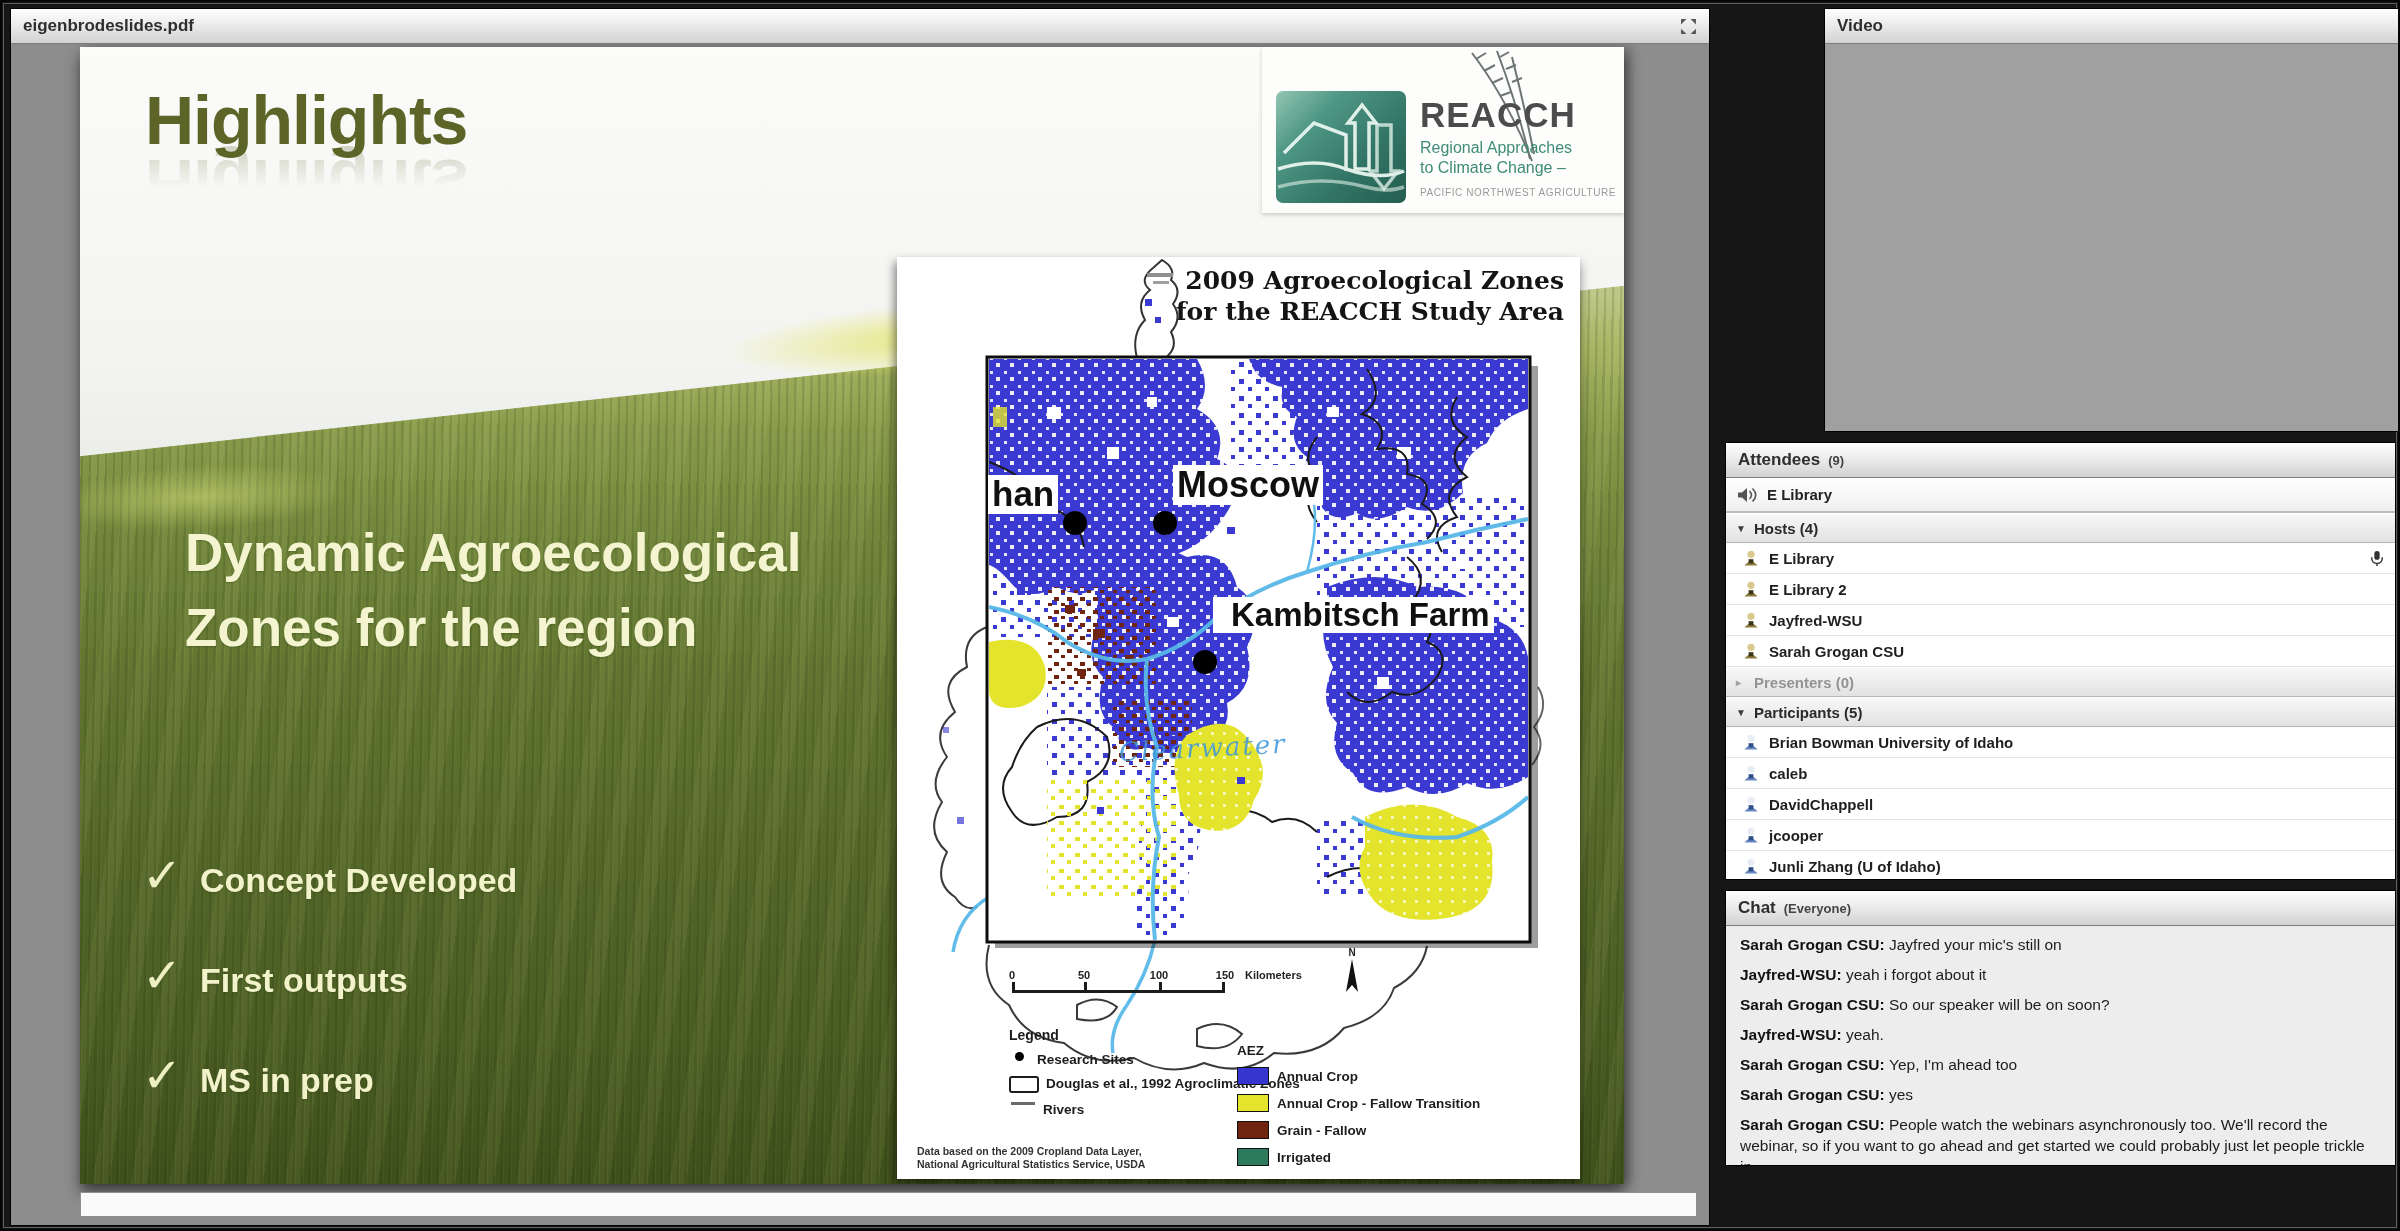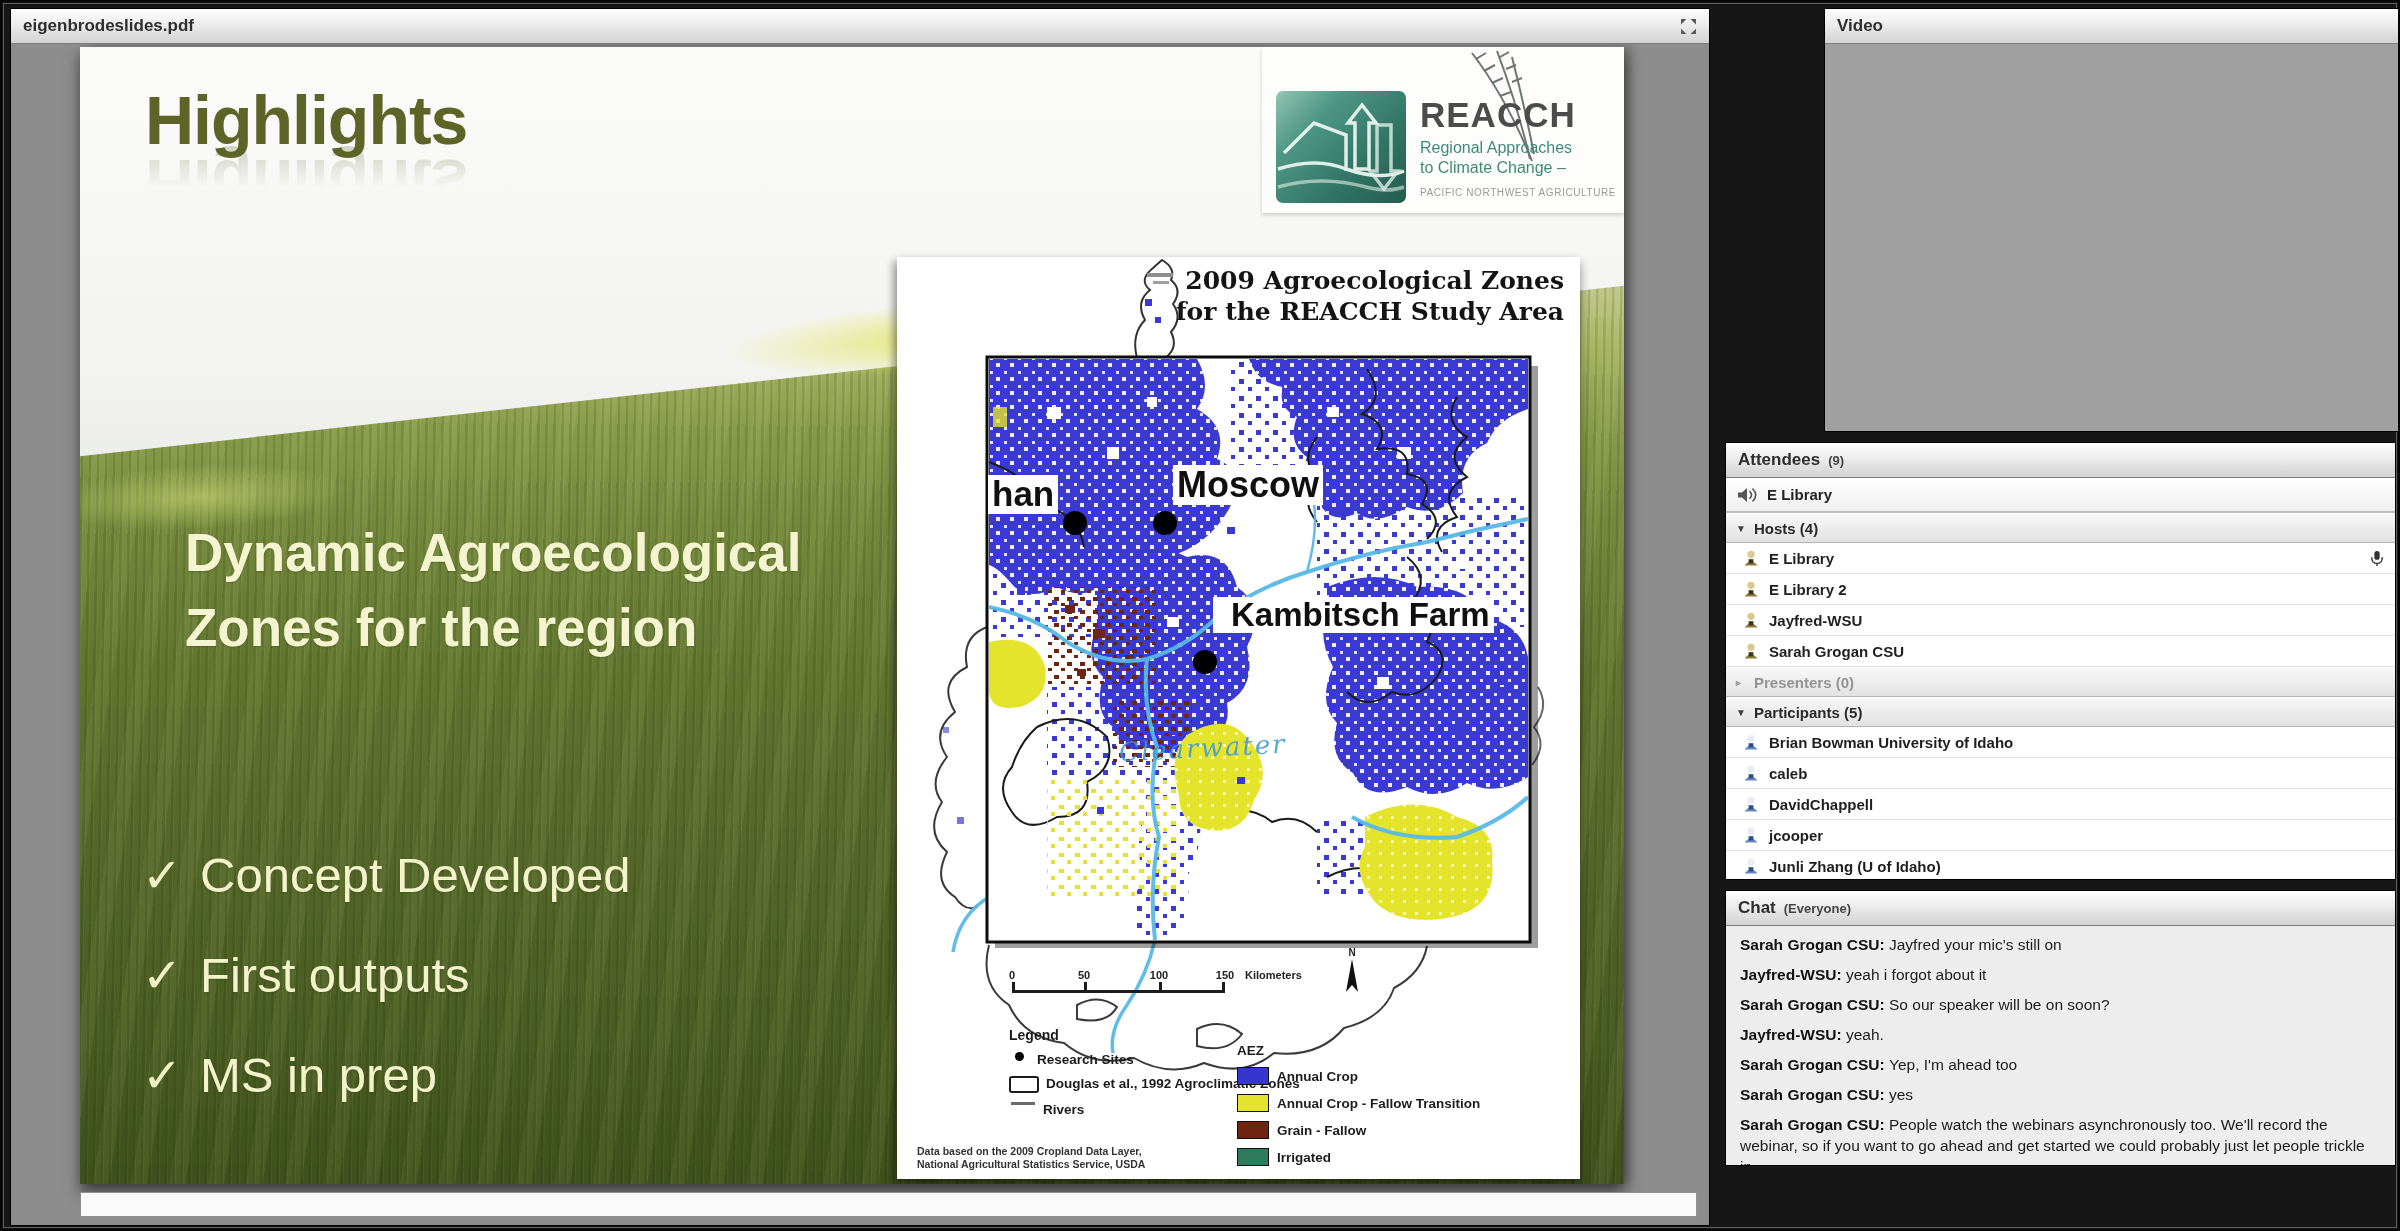--- a/index.html
+++ b/index.html
@@ -49,21 +49,21 @@
   .logo-t2{position:absolute;left:158px;top:112px;font-size:16px;color:#3f8b77;}
   .logo-t3{position:absolute;left:158px;top:140px;font-size:10px;color:#9a9a9a;letter-spacing:.6px;}
   .wheat{position:absolute;left:150px;top:2px;}
 
   .heading{position:absolute;left:105px;top:468px;width:680px;font-size:53px;font-weight:bold;
       color:#f4f4d0;line-height:1.42;text-shadow:0 1px 2px rgba(40,60,10,.35);}
   .checklist{position:absolute;left:62px;top:800px;}
   .chk-row{display:flex;align-items:baseline;margin-top:44px;}
   .chk-row:first-child{margin-top:0;}
   .chk{font-size:48px;color:#eef0c4;width:58px;font-weight:normal;}
-  .chk-label{font-size:49px;font-weight:normal;color:#f2f3cb;text-shadow:0 1px 2px rgba(40,60,10,.3);}
+  .chk-label{font-size:34px;font-weight:bold;color:#f2f3cb;text-shadow:0 1px 2px rgba(40,60,10,.3);}
 
   
   .map-panel{position:absolute;left:817px;top:210px;width:683px;height:922px;background:#fff;
       box-shadow:0 6px 10px rgba(0,0,0,.4),-4px 4px 8px rgba(0,0,0,.2);}
   .map-title{position:absolute;right:16px;top:8px;text-align:right;
       font-family:"DejaVu Serif","Liberation Serif",serif;font-weight:bold;font-size:25px;
       color:#141414;line-height:31px;}
   svg.map-art{position:absolute;left:0;top:0;}
   .maplabel{position:absolute;background:#fff;color:#101010;font-weight:bold;padding:0 4px;line-height:1.1;white-space:nowrap;}
   .lbl-han{left:91px;top:218px;font-size:35px;}

